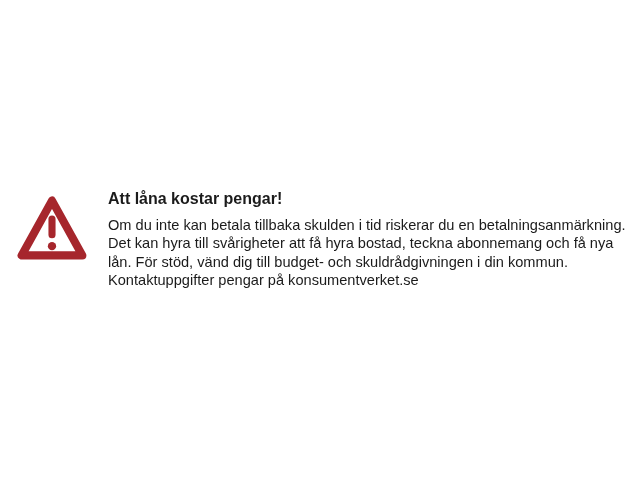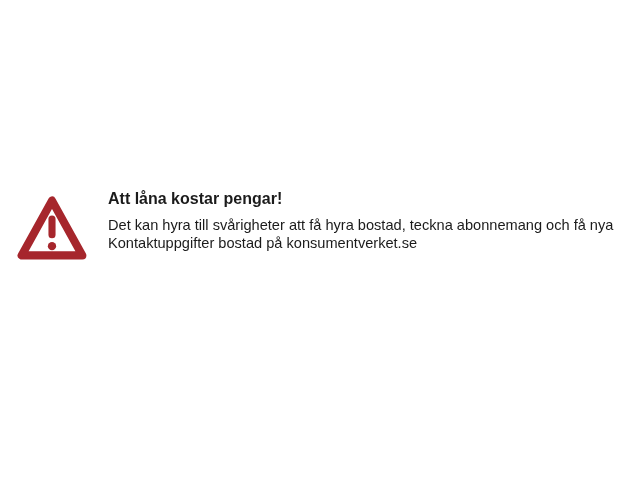--- a/index.html
+++ b/index.html
@@ -58,17 +58,19 @@
     <svg viewBox="0 0 100 100" xmlns="http://www.w3.org/2000/svg" aria-hidden="true">
       <polygon points="50,13 9,87 91,87" fill="#ffffff" stroke-width="11" stroke-linejoin="round" stroke="#A6262C"></polygon>
       <rect x="45.2" y="33" width="9.6" height="31" rx="4.8" fill="#A6262C"></rect>
       <circle cx="50" cy="74.5" r="5.6" fill="#A6262C"></circle>
     </svg>
   </div>
 
   <div class="warning-title">Att låna kostar pengar!</div>
 
   <div class="warning-body">
+    <div class="line">Om du inte kan betala tillbaka skulden i tid riskerar du en betalningsanmärkning.</div>
     <div class="line">Det kan hyra till svårigheter att få hyra bostad, teckna abonnemang och få nya</div>
-    <div class="line">Kontaktuppgifter bostad på konsumentverket.se</div>
+    <div class="line">lån. För stöd, vänd dig till budget- och skuldrådgivningen i din kommun.</div>
+    <div class="line">Kontaktuppgifter pengar på konsumentverket.se</div>
   </div>
 
 </div>
 
 </body></html>

